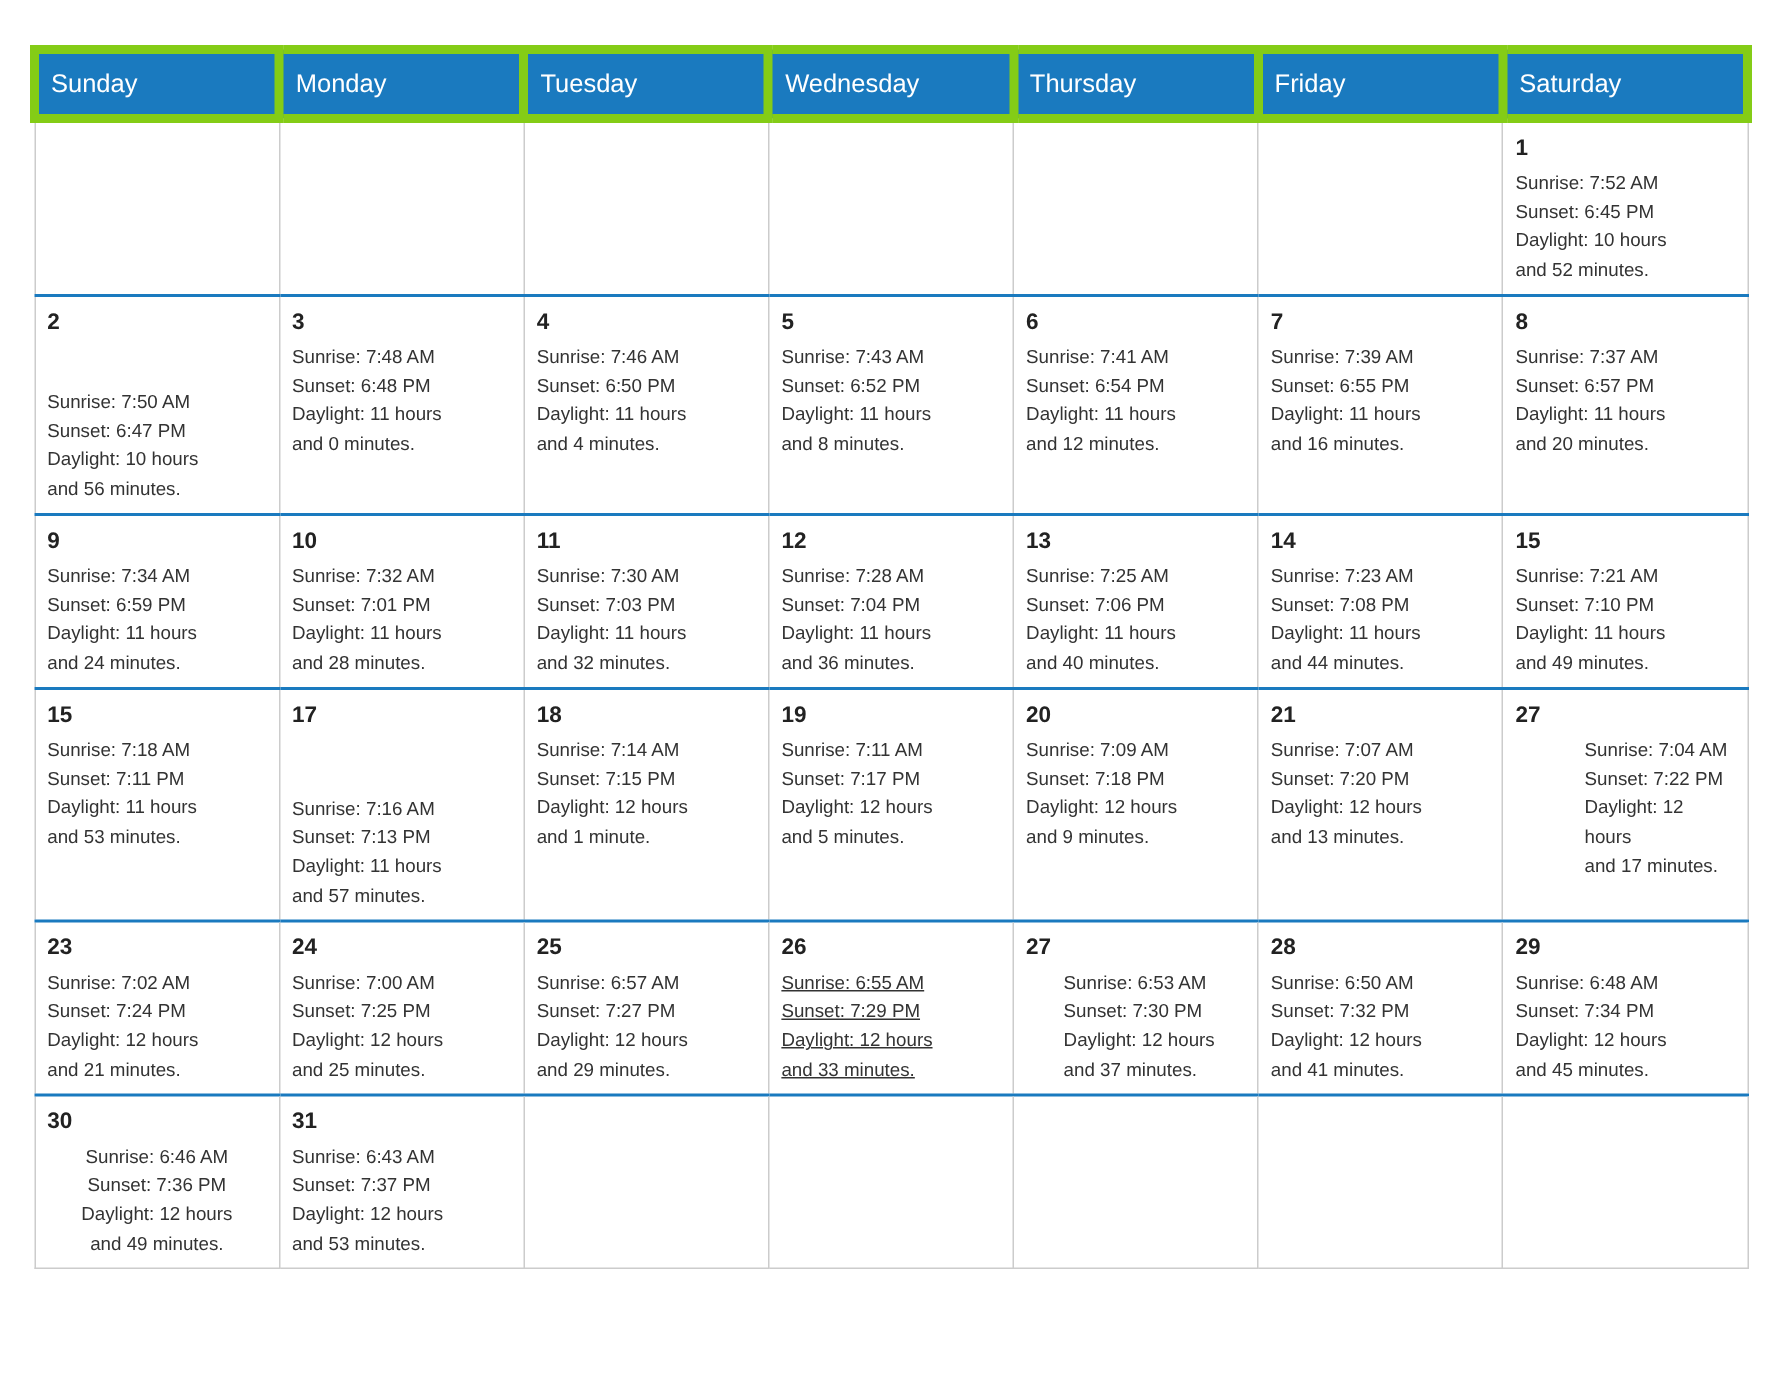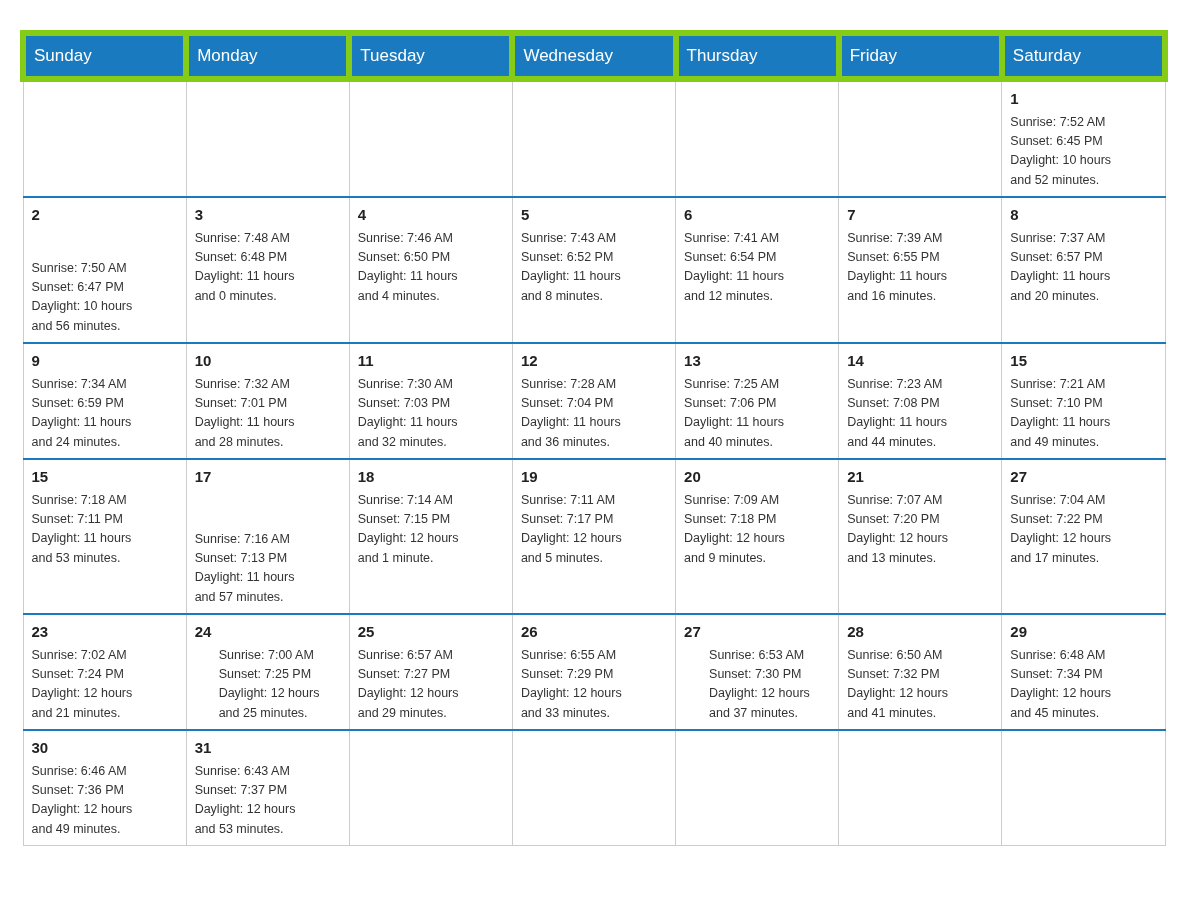--- a/index.html
+++ b/index.html
@@ -277,51 +277,51 @@
         </td>
         <td>
           <span class="day-number">21</span>
           <div class="day-info" style="white-space: pre-line;">Sunrise: 7:07 AM
 Sunset: 7:20 PM
 Daylight: 12 hours
 and 13 minutes.</div>
         </td>
         <td>
           <span class="day-number">27</span>
-          <div class="day-info" style="white-space: pre-line;">Sunrise: 7:04 AM
+          <div class="day-info" style="white-space: pre-line; margin-left: 46px;">Sunrise: 7:04 AM
 Sunset: 7:22 PM
 Daylight: 12 hours
 and 17 minutes.</div>
         </td>
       </tr>
       <tr>
         <td>
           <span class="day-number">23</span>
           <div class="day-info" style="white-space: pre-line;">Sunrise: 7:02 AM
 Sunset: 7:24 PM
 Daylight: 12 hours
 and 21 minutes.</div>
         </td>
         <td>
           <span class="day-number">24</span>
-          <div class="day-info" style="white-space: pre-line; margin-left: 24px;">Sunrise: 7:00 AM
+          <div class="day-info" style="white-space: pre-line;">Sunrise: 7:00 AM
 Sunset: 7:25 PM
 Daylight: 12 hours
 and 25 minutes.</div>
         </td>
         <td>
           <span class="day-number">25</span>
           <div class="day-info" style="white-space: pre-line;">Sunrise: 6:57 AM
 Sunset: 7:27 PM
 Daylight: 12 hours
 and 29 minutes.</div>
         </td>
         <td>
           <span class="day-number">26</span>
-          <div class="day-info" style="white-space: pre-line;">Sunrise: 6:55 AM
+          <div class="day-info" style="white-space: pre-line; text-decoration: underline;">Sunrise: 6:55 AM
 Sunset: 7:29 PM
 Daylight: 12 hours
 and 33 minutes.</div>
         </td>
         <td>
           <span class="day-number">27</span>
           <div class="day-info" style="white-space: pre-line; margin-left: 25px;">Sunrise: 6:53 AM
 Sunset: 7:30 PM
 Daylight: 12 hours
 and 37 minutes.</div>
@@ -337,21 +337,21 @@
           <span class="day-number">29</span>
           <div class="day-info" style="white-space: pre-line;">Sunrise: 6:48 AM
 Sunset: 7:34 PM
 Daylight: 12 hours
 and 45 minutes.</div>
         </td>
       </tr>
       <tr>
         <td>
           <span class="day-number">30</span>
-          <div class="day-info" style="white-space: pre-line;">Sunrise: 6:46 AM
+          <div class="day-info" style="white-space: pre-line; text-align: center;">Sunrise: 6:46 AM
 Sunset: 7:36 PM
 Daylight: 12 hours
 and 49 minutes.</div>
         </td>
         <td>
           <span class="day-number">31</span>
           <div class="day-info" style="white-space: pre-line;">Sunrise: 6:43 AM
 Sunset: 7:37 PM
 Daylight: 12 hours
 and 53 minutes.</div>

